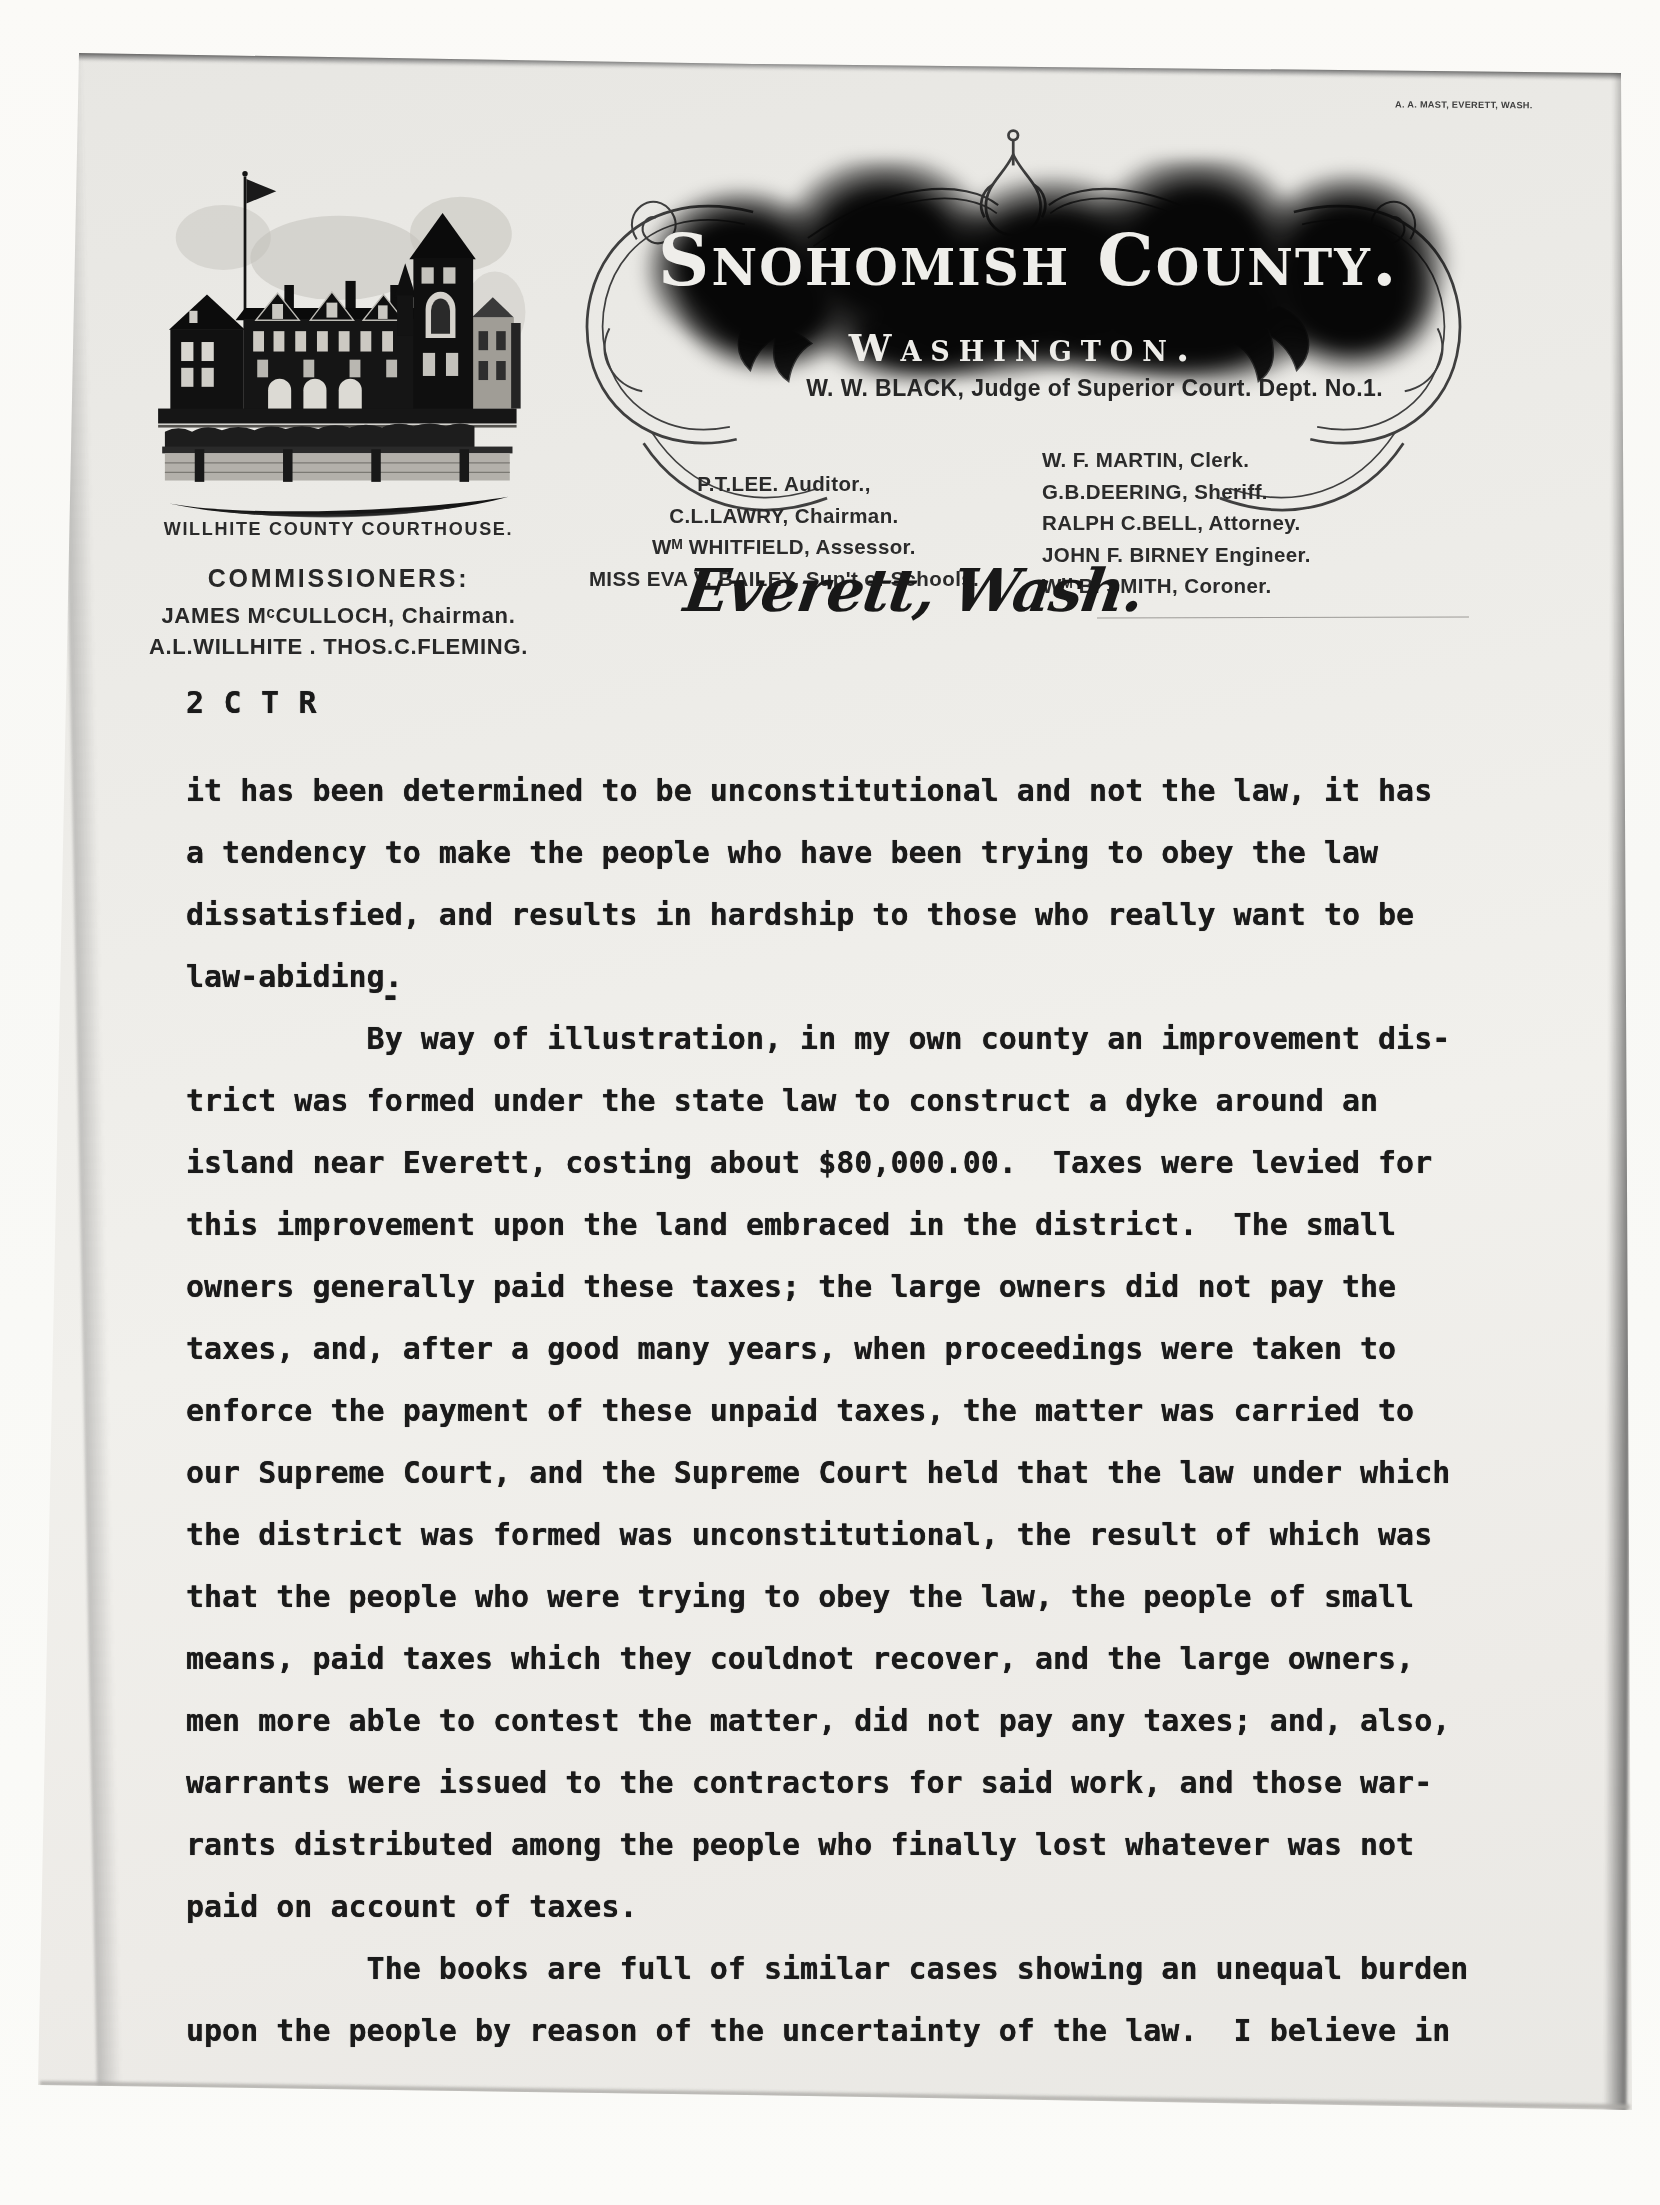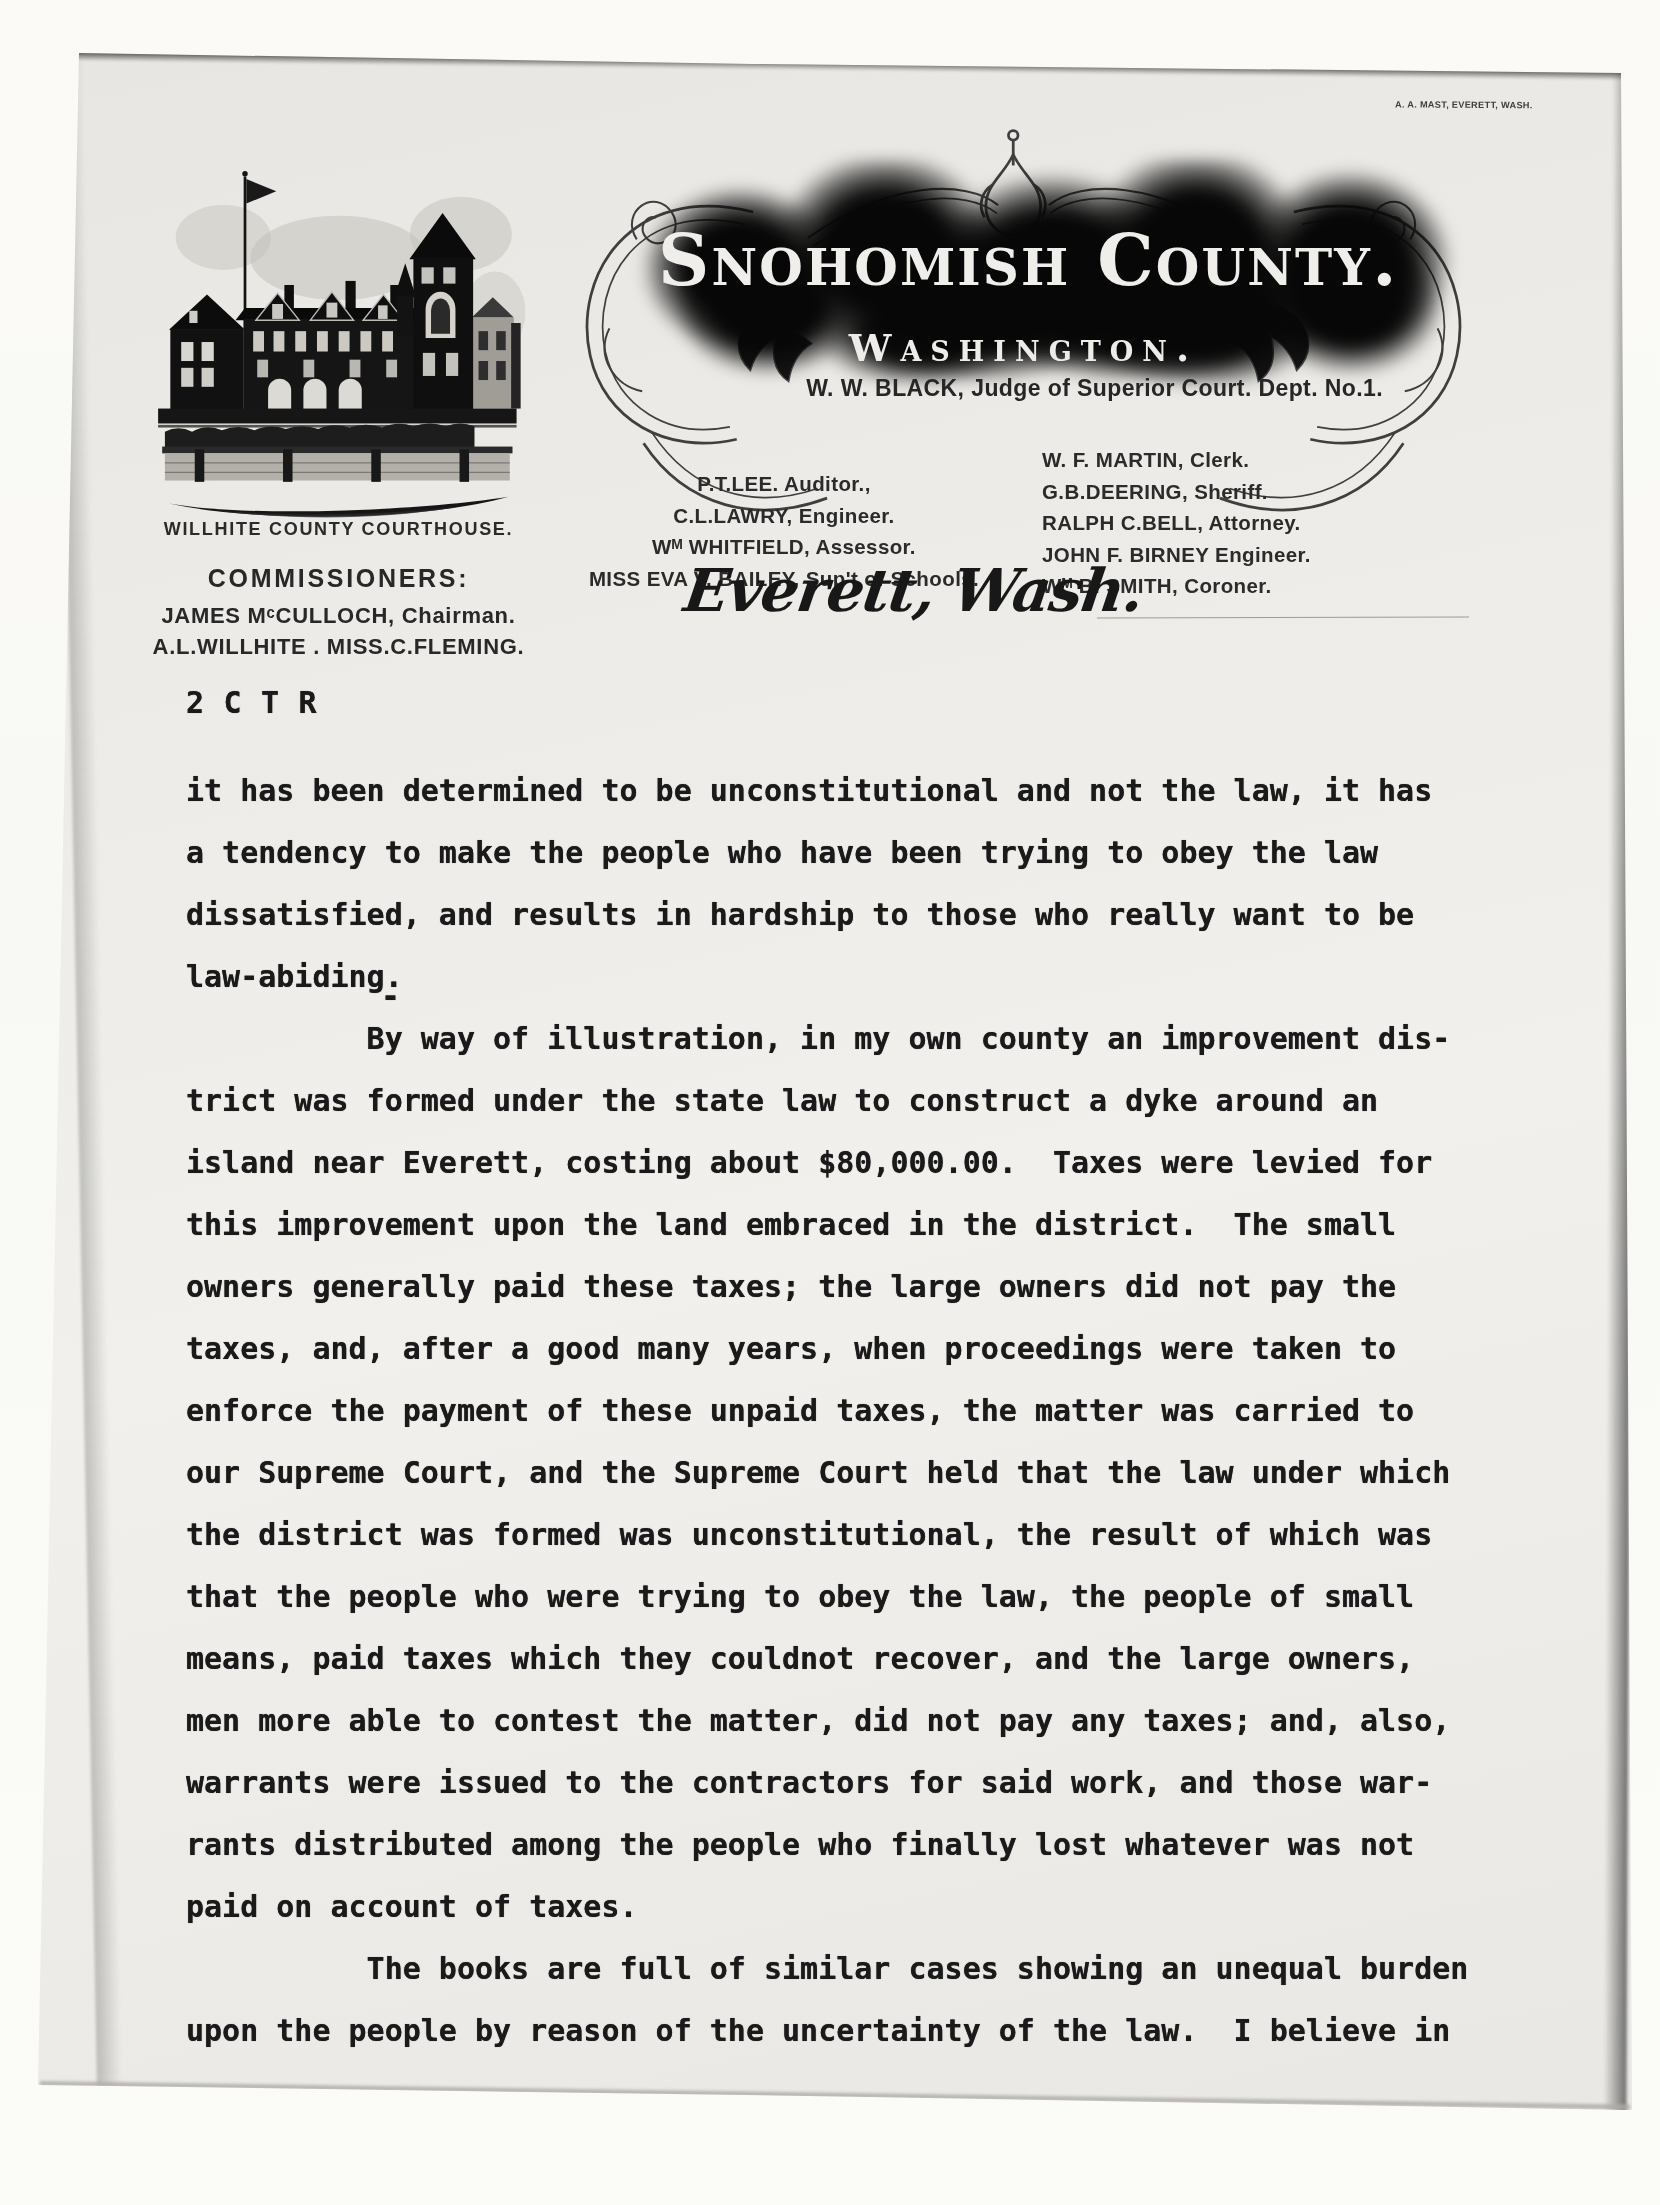--- a/index.html
+++ b/index.html
@@ -260,30 +260,30 @@
 
   <path d="M40,512 C180,542 420,536 540,502 C400,524 150,532 40,512 Z" fill="#161616"></path>
   <path d="M90,520 C220,538 360,536 470,516 C360,530 190,532 90,520 Z" fill="#2e2e2e" opacity=".7"></path>
 </svg>
 
 <div class="courthouse-caption">WILLHITE COUNTY COURTHOUSE.</div>
 
 <div class="commissioners">
   <div class="heading">COMMISSIONERS:</div>
   <div class="line">JAMES MᶜCULLOCH, Chairman.</div>
-  <div class="line">A.L.WILLHITE .  MISS.C.FLEMING.</div>
+  <div class="line">A.L.WILLHITE .  THOS.C.FLEMING.</div>
 </div>
 
 <div class="judges">
   <div>W. W. BLACK, Judge of Superior Court.  Dept. No.1.</div>
 </div>
 
 <div class="officials-left">
   <div>P.T.LEE. Auditor.,</div>
-  <div>C.L.LAWRY, Engineer.</div>
+  <div>C.L.LAWRY, Chairman.</div>
   <div>Wᴹ WHITFIELD, Assessor.</div>
   <div>MISS EVA V. BAILEY, Sup't of Schools.</div>
 </div>
 <div class="officials-right">
   <div>W. F. MARTIN, Clerk.</div>
   <div>G.B.DEERING, Sheriff.</div>
   <div>RALPH C.BELL, Attorney.</div>
   <div>JOHN F. BIRNEY Engineer.</div>
   <div>Wᴹ B. SMITH, Coroner.</div>
 </div>

